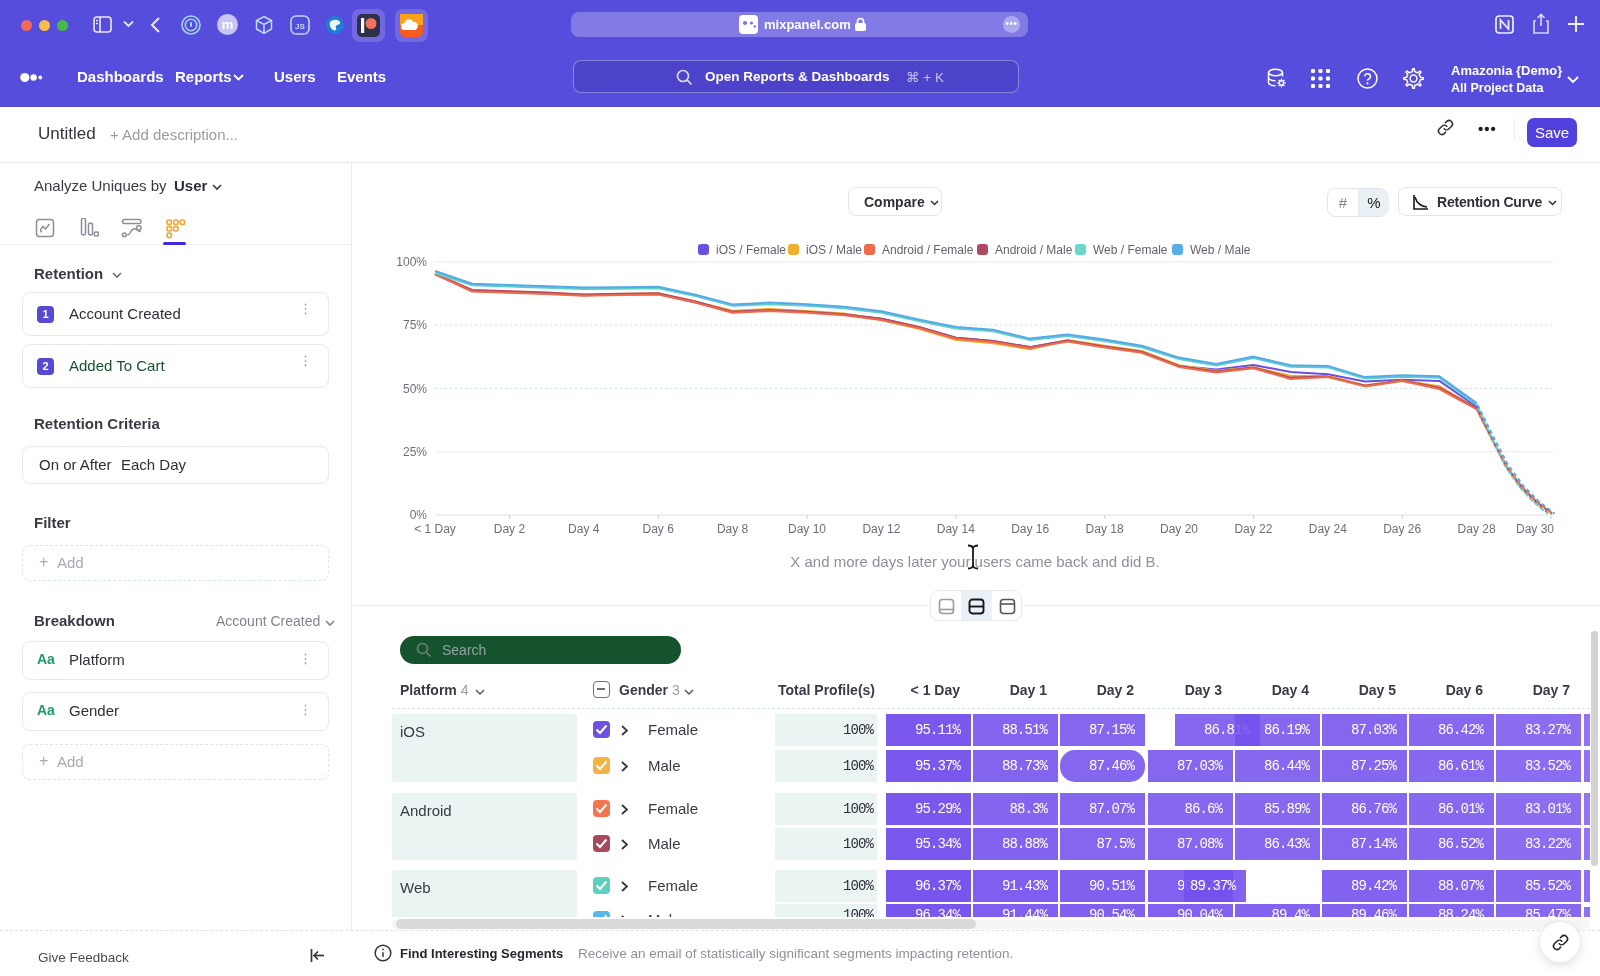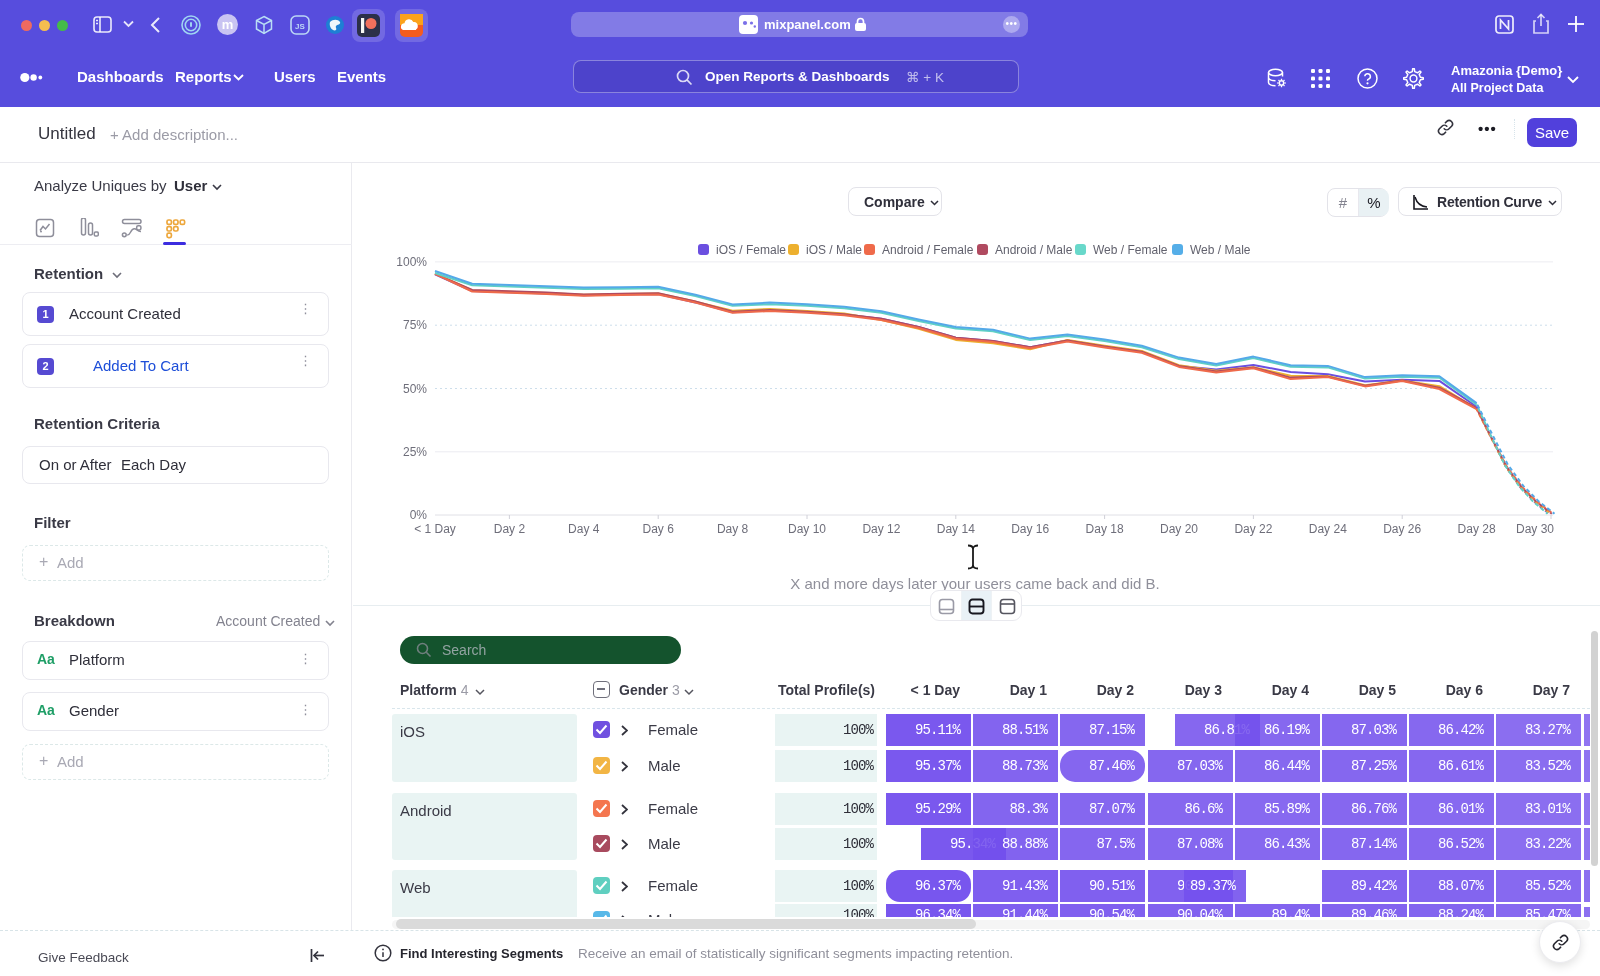--- a/index.html
+++ b/index.html
@@ -243,21 +243,21 @@
   <svg style="position:absolute; left:112px; top:109px;" width="10" height="7" viewBox="0 0 10 7" fill="none" stroke="#6e6e7a" stroke-width="1.6">
       <path d="M1 1 L5 5 L9 1"></path>
     </svg>
   <div class="scard" style="top:129px; height:44px;">
     <div class="badge">1</div>
     <div style="position:absolute; left:46px; top:12px; font-size:15px; color:#2f2f3a;">Account Created</div>
     <div class="kebab" style="top:8px;">⋮</div>
   </div>
   <div class="scard" style="top:181px; height:44px;">
     <div class="badge">2</div>
-    <div style="position:absolute; left:46px; top:12px; font-size:15px; color:#1d4ed8;margin-left:24px;">Added To Cart</div>
+    <div style="position:absolute; left:46px; top:12px; font-size:15px; color:#14532d;">Added To Cart</div>
     <div class="kebab" style="top:8px;">⋮</div>
   </div>
   <div class="shead" style="top:252px;">Retention Criteria</div>
   <div class="scard" style="top:283px; height:38px;">
     <div style="position:absolute; left:16px; top:9px; font-size:15px; color:#2f2f3a;">On or After</div>
     <div style="position:absolute; left:98px; top:9px; font-size:15px; color:#2f2f3a;">Each Day</div>
   </div>
   <div class="shead" style="top:351px;">Filter</div>
   <div class="addrow" style="top:382px;">
     <span style="position:absolute; left:16px; top:7px; font-size:16px;">+</span>
@@ -361,21 +361,21 @@
     <polyline points="53.0,35.8 90.2,53.5 127.4,54.8 164.6,56.0 201.8,57.8 239.0,57.1 276.2,56.5 313.4,64.6 350.6,74.8 387.8,73.0 425.0,74.8 462.2,77.3 499.4,81.9 536.6,90.0 573.8,100.8 611.0,104.1 648.2,110.2 685.4,103.6 722.6,109.4 759.8,114.8 797.0,128.9 834.2,134.5 871.4,130.2 908.6,141.1 945.8,139.1 983.0,148.4 1020.2,143.1 1057.4,151.0 1094.6,171.2" fill="none" stroke="#ef6a4a" stroke-width="2" stroke-linejoin="round"></polyline>
     <polyline points="53.0,35.0 90.2,47.2 127.4,48.5 164.6,49.7 201.8,51.0 239.0,50.7 276.2,50.2 313.4,58.1 350.6,67.7 387.8,66.2 425.0,67.7 462.2,70.2 499.4,74.8 536.6,82.9 573.8,90.5 611.0,93.2 648.2,102.1 685.4,98.1 722.6,103.1 759.8,109.2 797.0,121.1 834.2,127.4 871.4,120.1 908.6,128.7 945.8,129.4 983.0,140.6 1020.2,138.8 1057.4,139.8 1094.6,166.6" fill="none" stroke="#5fd0c5" stroke-width="2" stroke-linejoin="round"></polyline>
     <polyline points="53.0,33.0 90.2,45.7 127.4,46.9 164.6,48.2 201.8,49.5 239.0,49.2 276.2,48.7 313.4,56.8 350.6,66.4 387.8,64.6 425.0,66.2 462.2,68.7 499.4,73.3 536.6,81.4 573.8,88.9 611.0,91.7 648.2,100.6 685.4,96.5 722.6,101.6 759.8,107.7 797.0,119.6 834.2,125.9 871.4,118.6 908.6,127.2 945.8,127.9 983.0,139.1 1020.2,137.3 1057.4,138.3 1094.6,165.1" fill="none" stroke="#54a9e8" stroke-width="2" stroke-linejoin="round"></polyline>
   <polyline points="1094.6,168.7 1109.1,199.0 1123.6,228.3 1138.0,248.8 1152.5,264.0 1167.0,275.7" fill="none" stroke="#6b4fe0" stroke-width="2" stroke-dasharray="4 3" stroke-dashoffset="0"></polyline>
     <polyline points="1094.6,170.7 1109.4,200.5 1124.2,229.2 1138.9,249.4 1153.7,264.2 1168.5,275.7" fill="none" stroke="#edb02e" stroke-width="2" stroke-dasharray="4 3" stroke-dashoffset="2"></polyline>
     <polyline points="1094.6,170.2 1109.6,200.1 1124.7,228.9 1139.7,249.2 1154.8,264.2 1169.8,275.7" fill="none" stroke="#b04a60" stroke-width="2" stroke-dasharray="4 3" stroke-dashoffset="4"></polyline>
     <polyline points="1094.6,171.2 1109.9,200.8 1125.2,229.4 1140.6,249.5 1155.9,264.3 1171.2,275.7" fill="none" stroke="#ef6a4a" stroke-width="2" stroke-dasharray="4 3" stroke-dashoffset="1"></polyline>
     <polyline points="1094.6,166.6 1108.8,197.5 1123.0,227.3 1137.1,248.3 1151.3,263.8 1165.5,275.7" fill="none" stroke="#5fd0c5" stroke-width="2" stroke-dasharray="4 3" stroke-dashoffset="3"></polyline>
     <polyline points="1094.6,165.1 1110.2,196.4 1125.8,226.6 1141.3,247.9 1156.9,263.6 1172.5,275.7" fill="none" stroke="#54a9e8" stroke-width="2" stroke-dasharray="4 3" stroke-dashoffset="5"></polyline>
     </svg>
-  <div style="position:absolute; left:222px; top:390px; width:800px; text-align:center; font-size:15px; color:#8f8f9a;margin-top:22px;">X and more days later your users came back and did B.</div>
+  <div style="position:absolute; left:222px; top:390px; width:800px; text-align:center; font-size:15px; color:#8f8f9a;">X and more days later your users came back and did B.</div>
   <svg style="position:absolute; left:613px; top:381px;" width="14" height="26" viewBox="0 0 14 26" fill="none" stroke="#1a1a1a" stroke-width="1.8">
       <path d="M2 1.5 C4.5 1.5 7 2.5 7 5 C7 2.5 9.5 1.5 12 1.5 M2 24.5 C4.5 24.5 7 23.5 7 21 C7 23.5 9.5 24.5 12 24.5 M7 5 V21"></path>
     </svg>
 
   <div style="position:absolute; left:0; top:442px; width:1247px; height:1px; background:#e7edf0;"></div>
   <div style="position:absolute; left:577px; top:427px; width:92px; height:31px; background:#fff; border:1px solid #e9e9ee; border-radius:9px;">
     <div style="position:absolute; left:30px; top:0; width:31px; height:100%; background:#e9f1f6; border-left:1px solid #eef2f5; border-right:1px solid #eef2f5;"></div>
     <svg style="position:absolute; left:7px; top:7px;" width="17" height="17" viewBox="0 0 17 17" fill="none" stroke="#9a9aa6" stroke-width="1.6">
         <rect x="1.5" y="1.5" width="14" height="14" rx="3"></rect>
         <line x1="1.5" y1="11.5" x2="15.5" y2="11.5"></line>
@@ -484,40 +484,40 @@
   <div class="cb" style="top:672px; background:#a84a5e;">
       <svg width="13" height="11" viewBox="0 0 13 11" fill="none" stroke="#fff" stroke-width="2">
         <path d="M1.5 5.5 L5 9 L11.5 1.5"></path>
       </svg>
     </div>
   <svg class="gchev" style="top:676px;" width="7" height="11" viewBox="0 0 7 11" fill="none" stroke="#33333d" stroke-width="1.8">
       <path d="M1 1 L6 5.5 L1 10"></path>
     </svg>
   <div class="gname" style="top:672px;">Male</div>
   <div class="tot" style="top:665px;">100%</div>
-  <div class="pcell" style="left:533px; top:665px; width:85px; background:rgba(115,80,237,0.9534);margin-left:35px;">95.34%</div>
+  <div class="pcell" style="left:533px; top:665px; width:85px; background:rgba(115,80,237,0.9534);">95.34%</div>
   <div class="pcell" style="left:620px; top:665px; width:85px; background:rgba(115,80,237,0.8888);">88.88%</div>
   <div class="pcell" style="left:707px; top:665px; width:85px; background:rgba(115,80,237,0.875);">87.5%</div>
   <div class="pcell" style="left:795px; top:665px; width:85px; background:rgba(115,80,237,0.8708);">87.08%</div>
   <div class="pcell" style="left:882px; top:665px; width:85px; background:rgba(115,80,237,0.8643);">86.43%</div>
   <div class="pcell" style="left:969px; top:665px; width:85px; background:rgba(115,80,237,0.8714);">87.14%</div>
   <div class="pcell" style="left:1056px; top:665px; width:85px; background:rgba(115,80,237,0.8652);">86.52%</div>
   <div class="pcell" style="left:1143px; top:665px; width:85px; background:rgba(115,80,237,0.8322);">83.22%</div>
   <div class="pcell" style="left:1231px; top:665px; width:6px; padding:0; background:rgba(115,80,237,0.7972);"></div>
   <div class="cb" style="top:714px; background:#5fcfc0;">
       <svg width="13" height="11" viewBox="0 0 13 11" fill="none" stroke="#fff" stroke-width="2">
         <path d="M1.5 5.5 L5 9 L11.5 1.5"></path>
       </svg>
     </div>
   <svg class="gchev" style="top:718px;" width="7" height="11" viewBox="0 0 7 11" fill="none" stroke="#33333d" stroke-width="1.8">
       <path d="M1 1 L6 5.5 L1 10"></path>
     </svg>
   <div class="gname" style="top:714px;">Female</div>
   <div class="tot" style="top:707px;">100%</div>
-  <div class="pcell" style="left:533px; top:707px; width:85px; background:rgba(115,80,237,0.9637);border-radius:14px;">96.37%</div>
+  <div class="pcell" style="left:533px; top:707px; width:85px; background:rgba(115,80,237,0.9637);">96.37%</div>
   <div class="pcell" style="left:620px; top:707px; width:85px; background:rgba(115,80,237,0.9143);">91.43%</div>
   <div class="pcell" style="left:707px; top:707px; width:85px; background:rgba(115,80,237,0.9051);">90.51%</div>
   <div class="pcell" style="left:795px; top:707px; width:85px; background:rgba(115,80,237,0.9007);">90.07%</div>
   <div class="pcell" style="left:831px; top:707px; width:62px; background:rgba(115,80,237,0.8937);">89.37%</div>
   <div class="pcell" style="left:969px; top:707px; width:85px; background:rgba(115,80,237,0.8942);">89.42%</div>
   <div class="pcell" style="left:1056px; top:707px; width:85px; background:rgba(115,80,237,0.8807);">88.07%</div>
   <div class="pcell" style="left:1143px; top:707px; width:85px; background:rgba(115,80,237,0.8552);">85.52%</div>
   <div class="pcell" style="left:1231px; top:707px; width:6px; padding:0; background:rgba(115,80,237,0.8202);"></div>
   <div class="cb" style="top:748px; background:#58b8e8;">
       <svg width="13" height="11" viewBox="0 0 13 11" fill="none" stroke="#fff" stroke-width="2">

